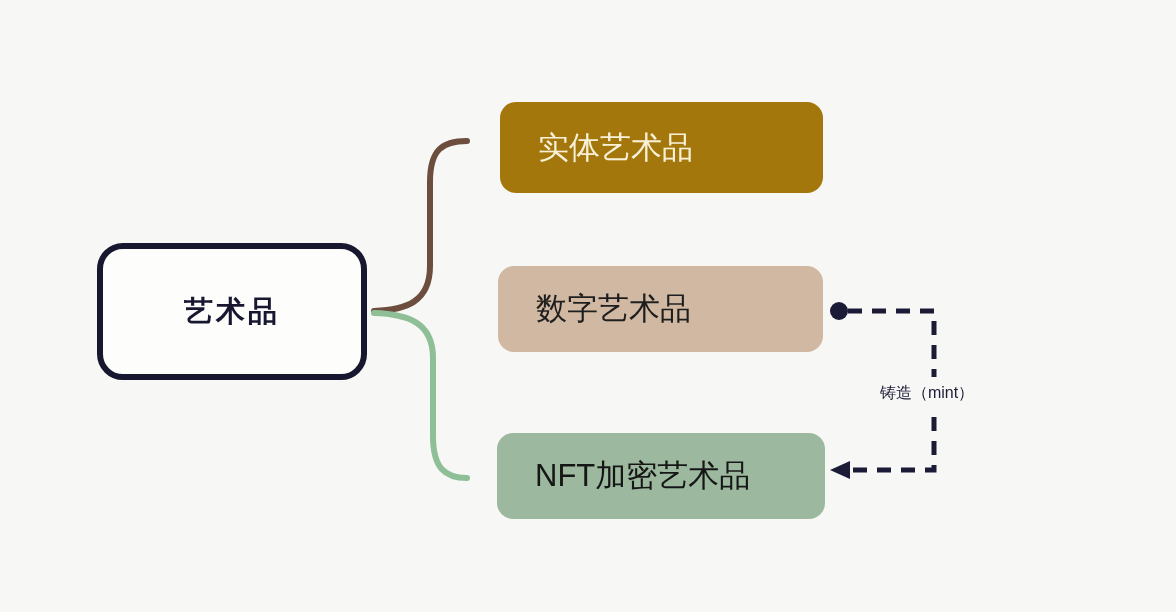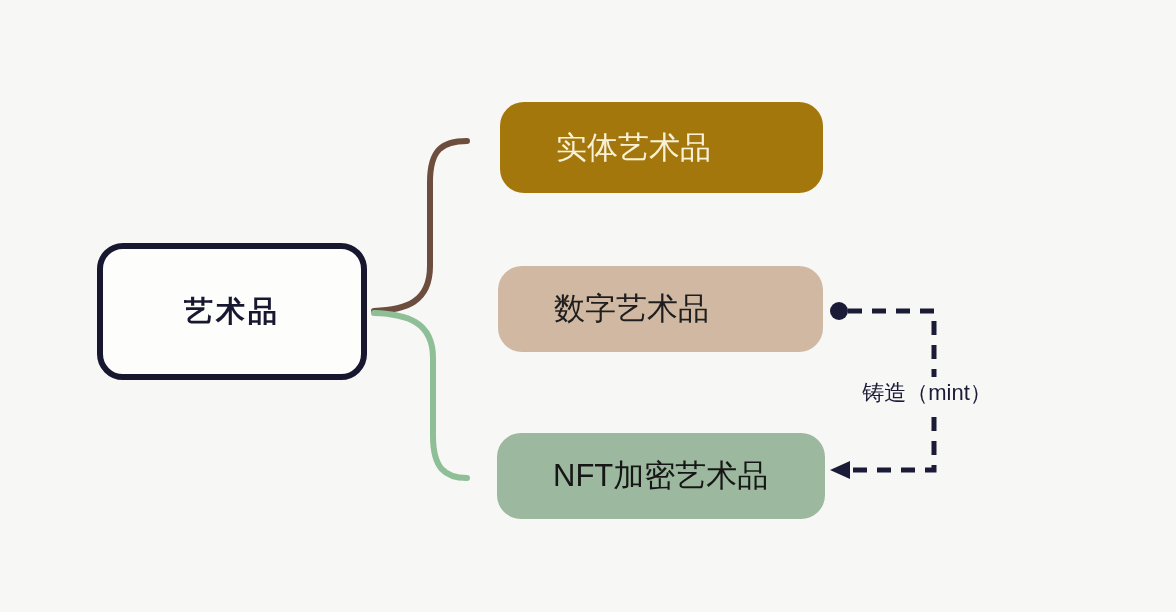--- a/index.html
+++ b/index.html
@@ -25,34 +25,34 @@
     left:97px;top:243px;width:270px;height:137px;
     border:6px solid #171730;
     border-radius:26px;
     background:#fdfdfc;
     justify-content:center;
     font-size:29px;font-weight:bold;
     letter-spacing:3px;
     color:#171730;
   }
   .child-node{
-    border-radius:24px;
+    border-radius:16px;
     font-size:31px;
     font-weight:500;
-    padding-left:56px;
+    padding-left:38px;
   }
   .child-top{ left:500px;top:102px;width:323px;height:91px; }
   .child-mid{ left:498px;top:266px;width:325px;height:86px; }
   .child-bot{ left:497px;top:433px;width:328px;height:86px; }
   .mint-label{
     position:absolute;
     left:841px;top:377px;width:172px;height:32px;
     background:#f7f7f5;
     display:flex;align-items:center;justify-content:center;
-    font-size:22px;
+    font-size:16px;
     color:#1b1b38;
     white-space:nowrap;
   }
 </style>
 </head>
 <body>
 
 <div class="canvas" style="background-color: rgb(247, 247, 245);">
 
   <svg class="overlay" viewBox="0 0 1176 612" xmlns="http://www.w3.org/2000/svg">

